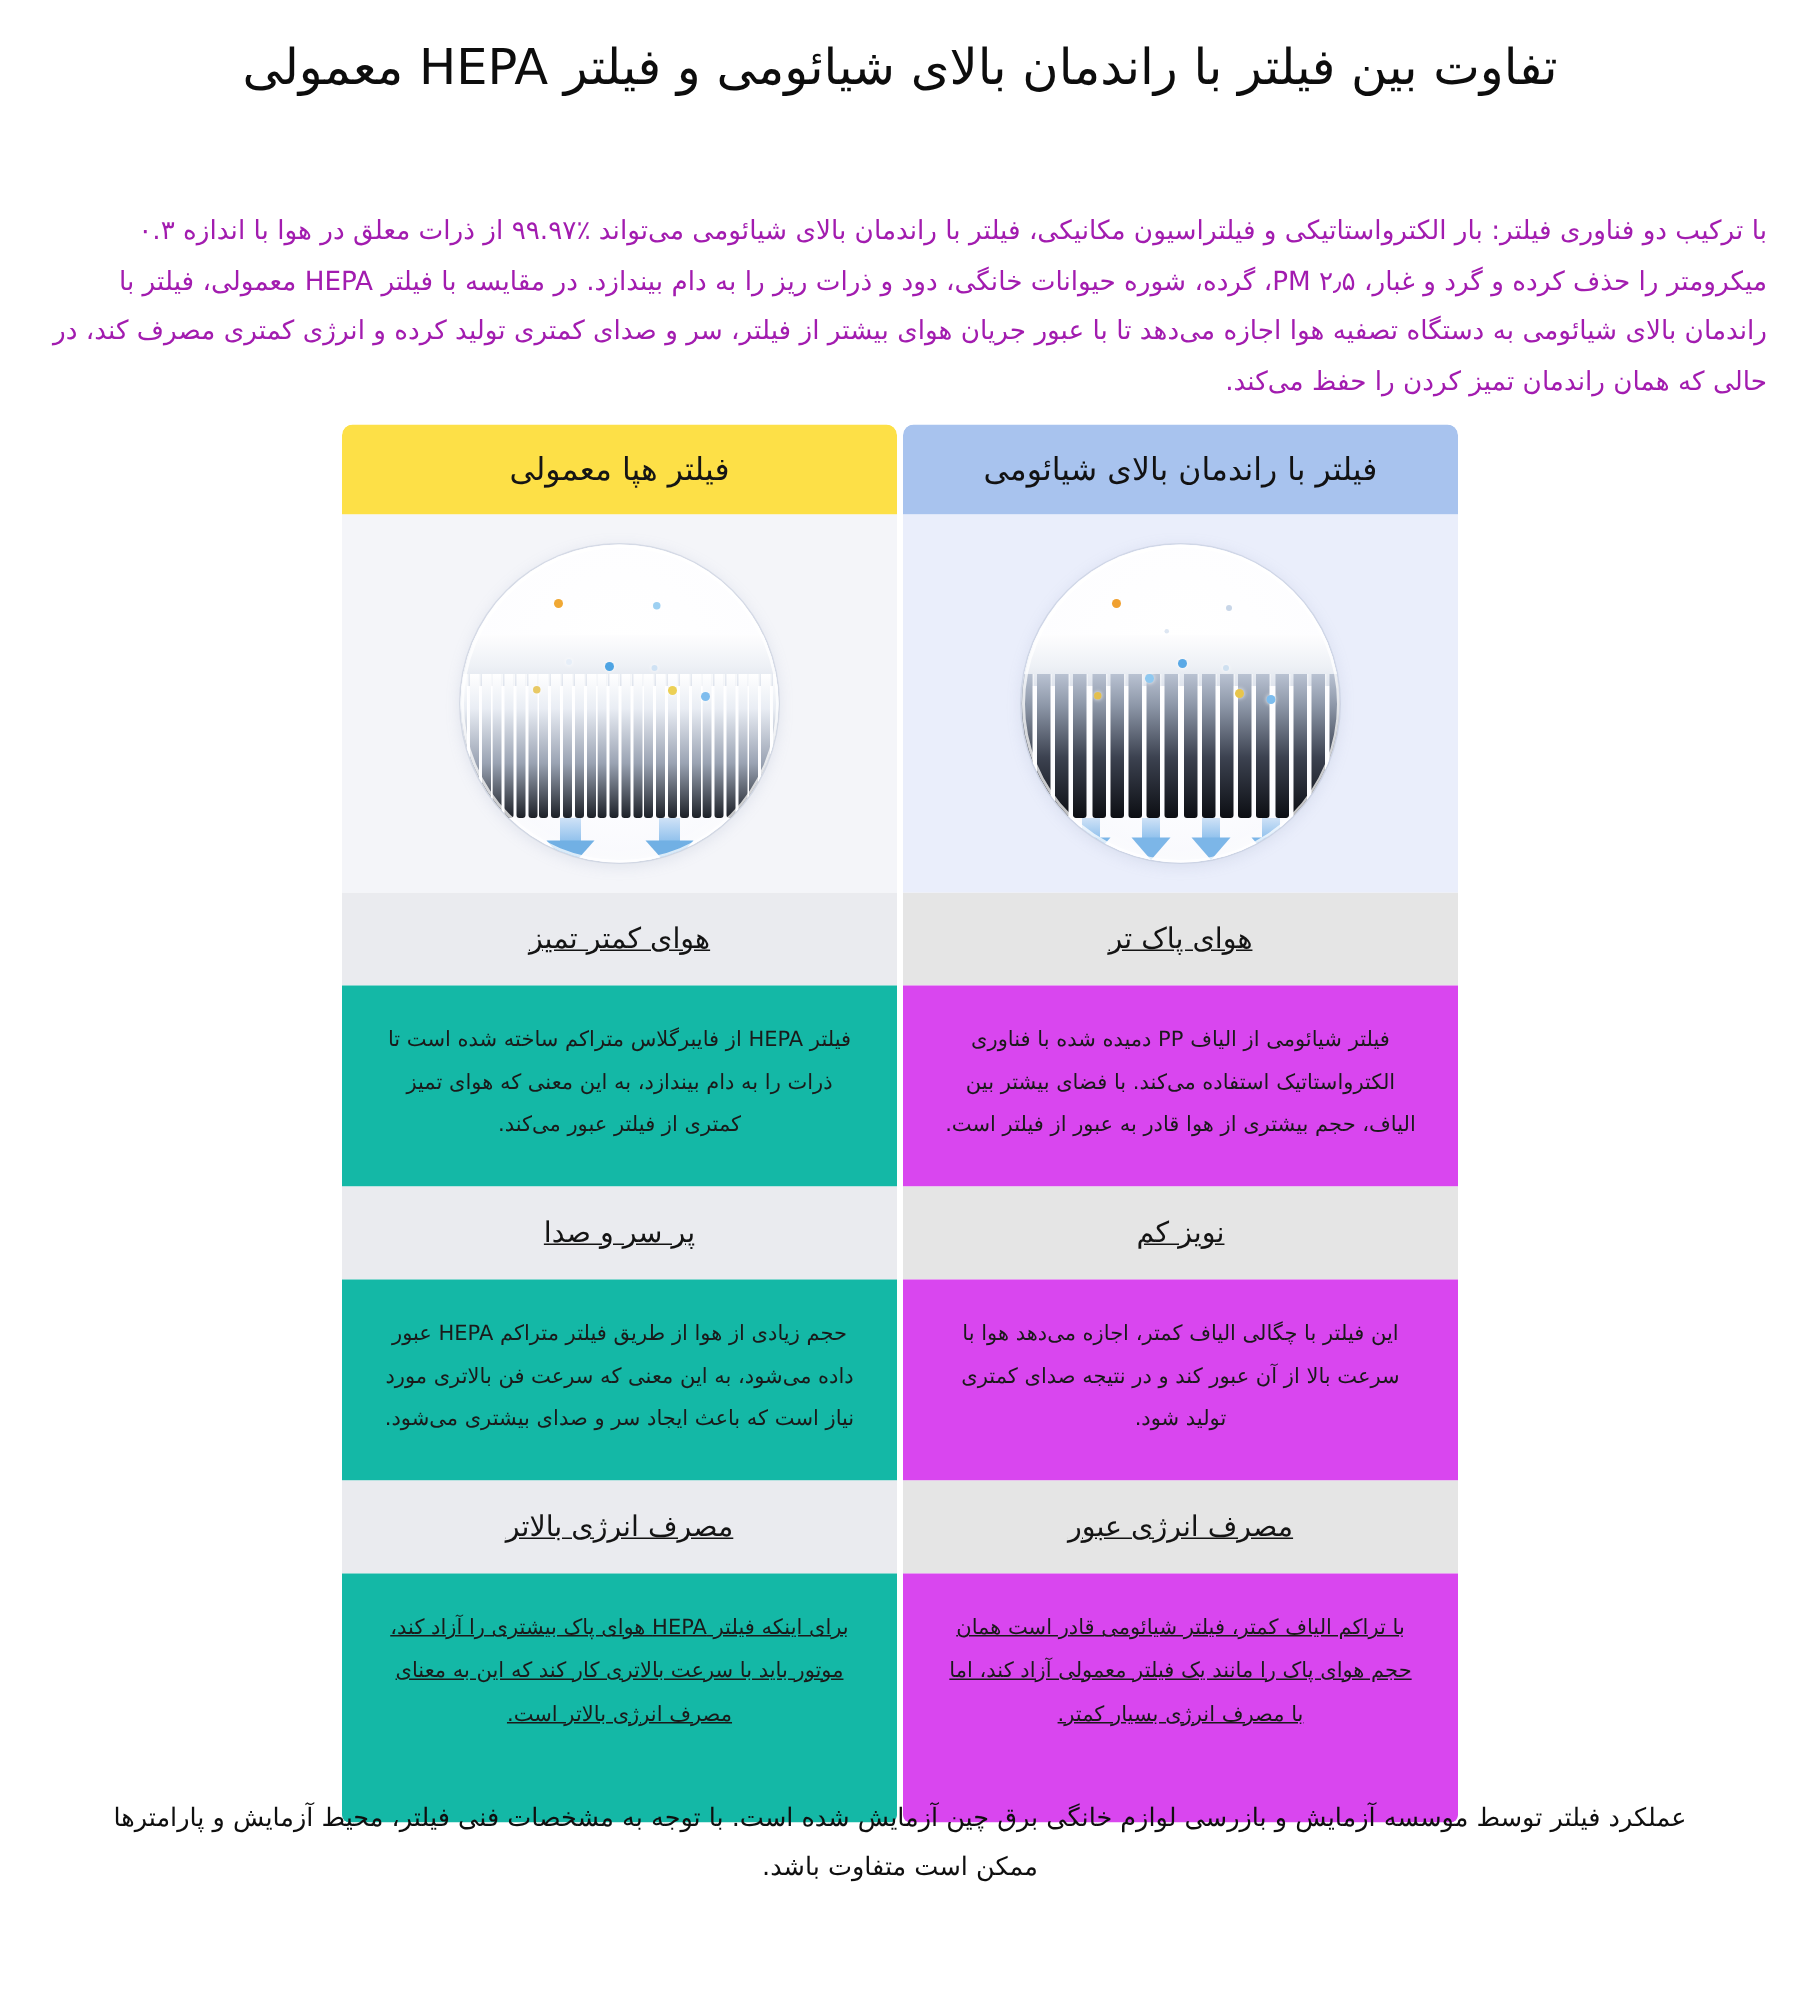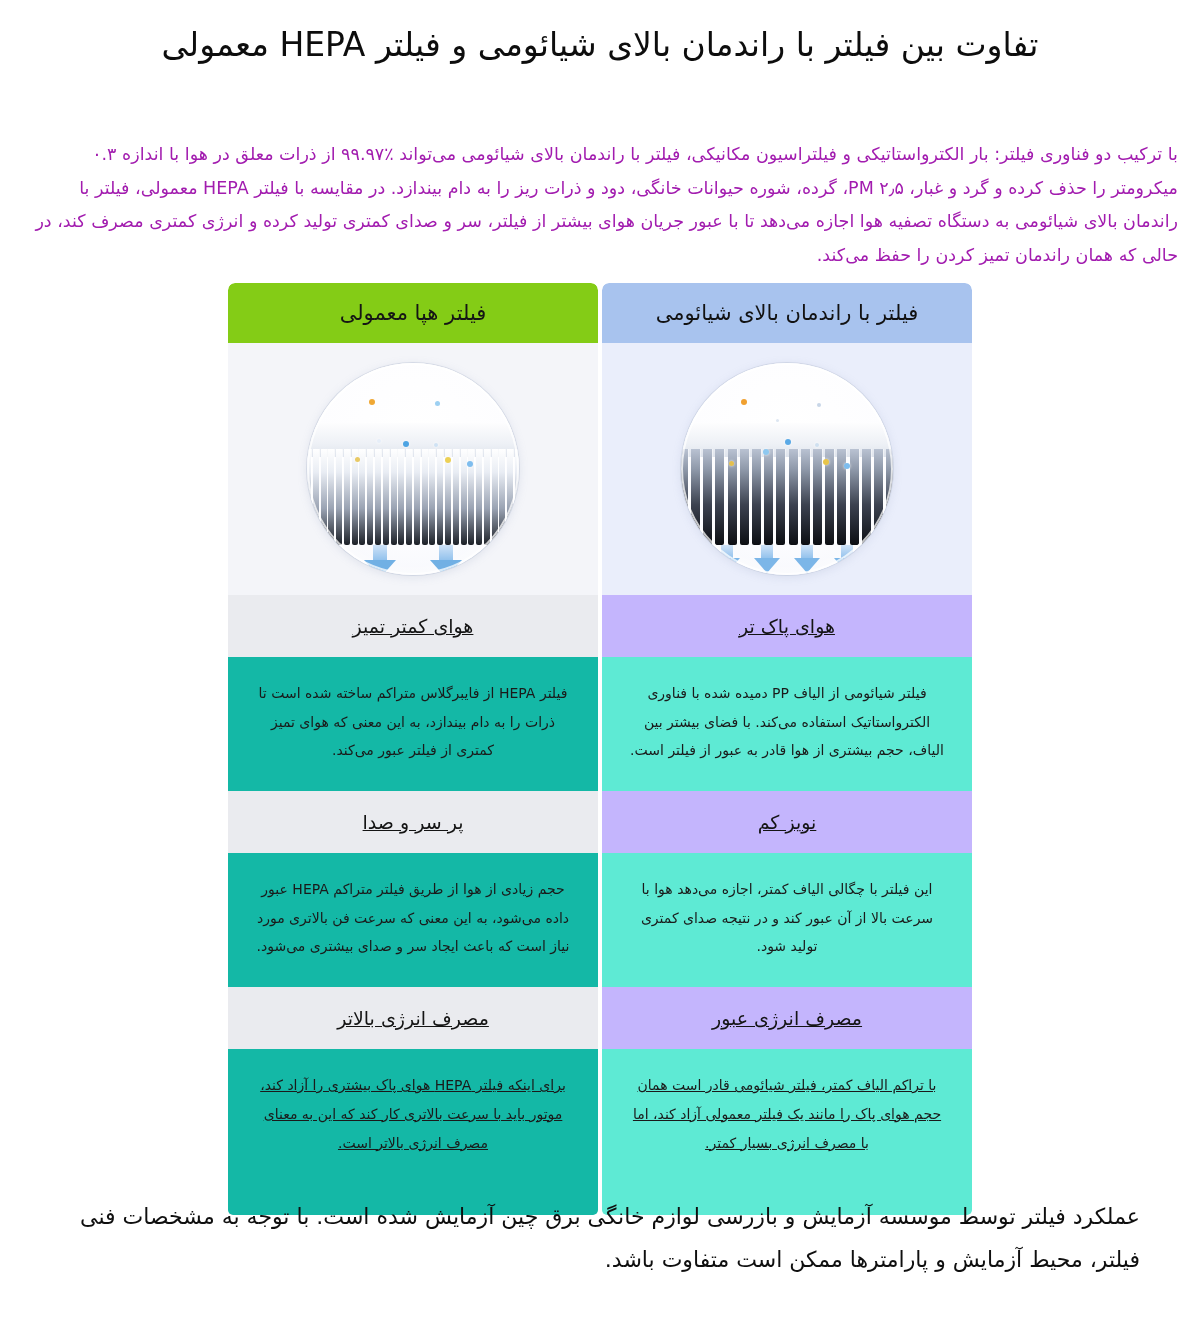--- a/index.html
+++ b/index.html
@@ -72,21 +72,21 @@
     height: 60px;
     display: flex;
     align-items: center;
     justify-content: center;
     font-size: 21px;
     font-weight: 400;
     letter-spacing: 0px;
     border-radius: 7px 7px 0 0;
   }
   .col.primary .col-head { background: #a8c3ee; color: #121212; }
-  .col.secondary .col-head { background: #84cc16; color: #151515; }
+  .col.secondary .col-head { background: #fde047; color: #151515; }
 
   
   .hero {
     height: 252px;
     display: flex;
     align-items: center;
     justify-content: center;
     position: relative;
   }
   .col.primary .hero { background: #eaeefb; }
@@ -205,45 +205,45 @@
   
   .feat-label {
     height: 62px;
     display: flex;
     align-items: center;
     justify-content: center;
     font-size: 19px;
     color: #141414;
     text-decoration: underline;
   }
-  .col.primary .feat-label { background: #c4b5fd; }
+  .col.primary .feat-label { background: #e5e5e5; }
   .col.secondary .feat-label { background: #eaebef; }
 
   
   .feat-body {
     padding: 22px 26px 26px 26px;
     font-size: 14px;
     line-height: 2.05;
     text-align: center;
     color: #1a1a1a;
     min-height: 104px;
   }
-  .col.primary .feat-body { background: #5eead4; }
+  .col.primary .feat-body { background: #d946ef; }
   .col.secondary .feat-body { background: #14b8a6; }
 
   .feat-body.last { padding-bottom: 58px; border-radius: 0 0 5px 5px; text-decoration: underline; }
 
   
   .footnote {
     position: absolute;
     top: 1196px;
     left: 60px;
     width: 1080px;
-    text-align: right;
-    font-size: 22px;
+    text-align: center;
+    font-size: 17px;
     line-height: 1.95;
     color: #0f0f0f;
     direction: rtl;
   }
 </style>
 </head>
 <body>
 
 <div class="page">
 

